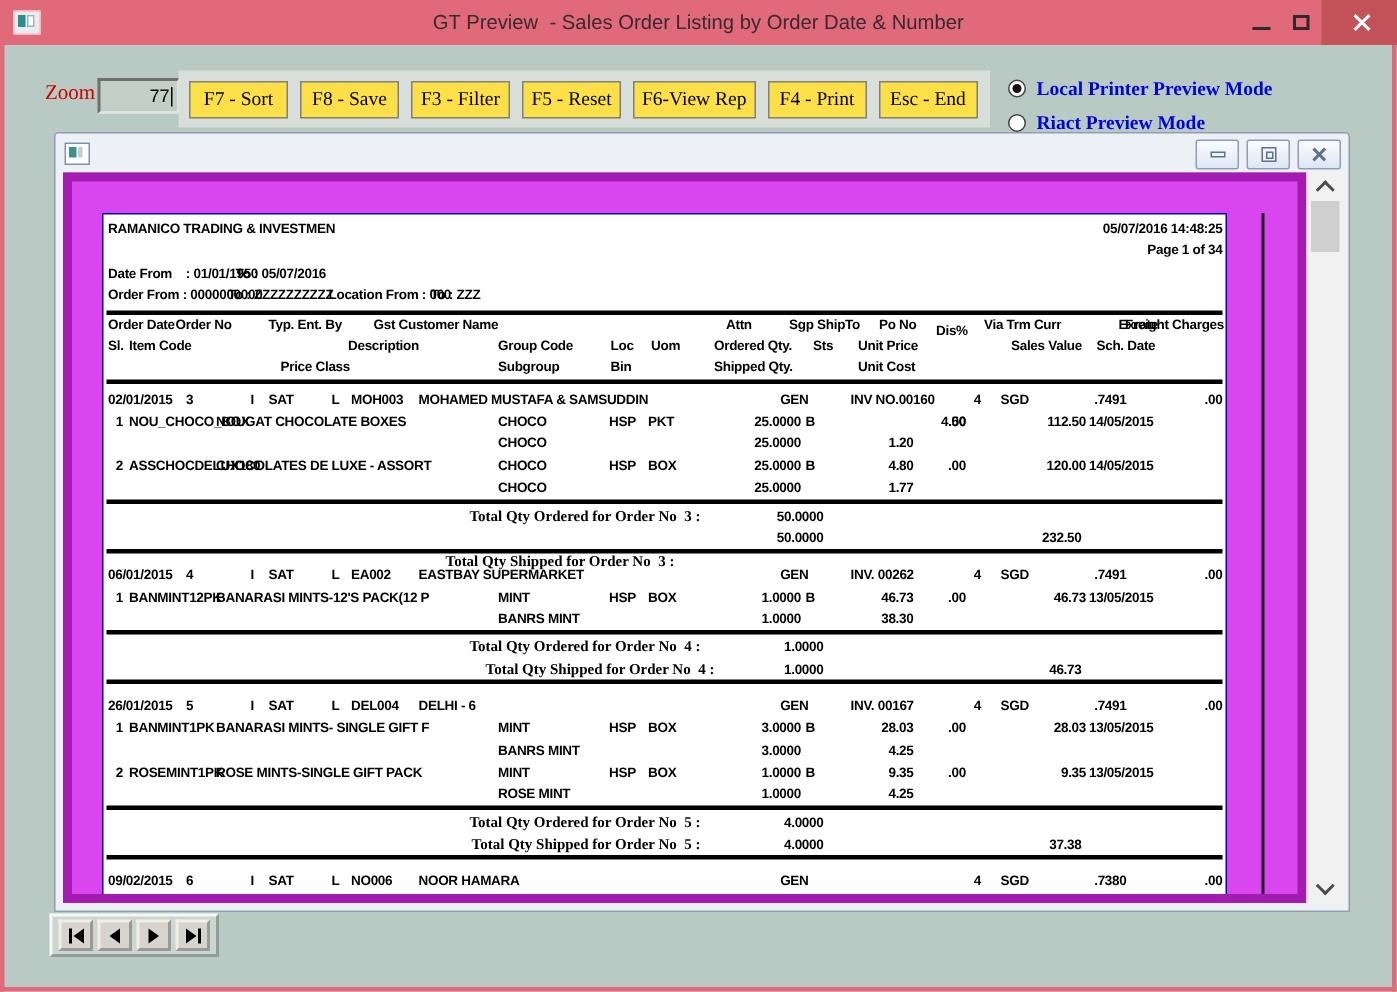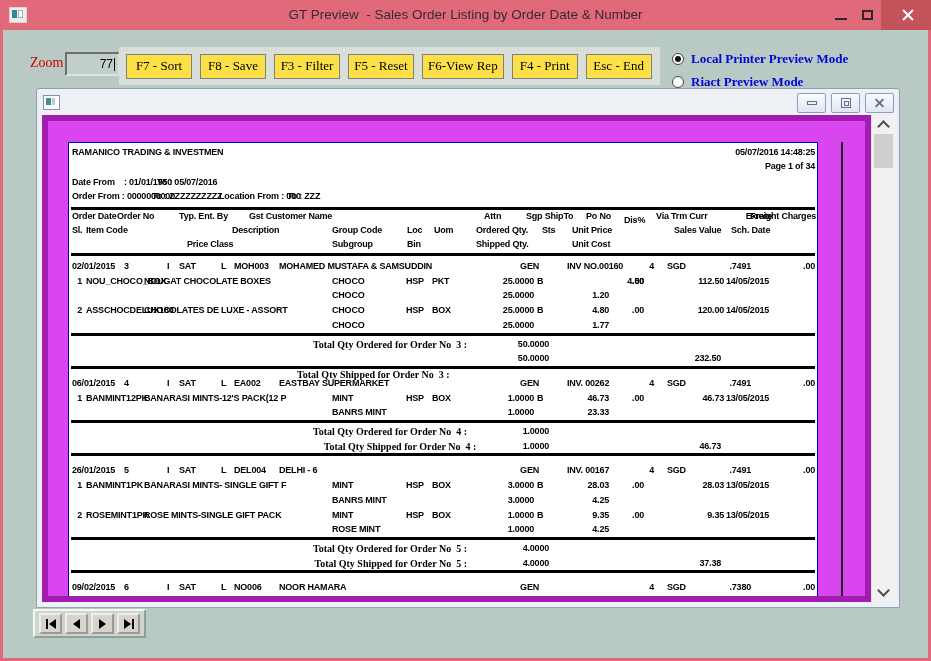--- a/index.html
+++ b/index.html
@@ -260,21 +260,21 @@
           <div class="rt" style="left: 337px; top: 249.6px;">HSP</div>
           <div class="rt" style="left: 363px; top: 249.6px;">BOX</div>
           <div class="rt" style="left: 295px; width: 170px; text-align: right; top: 249.6px;">1.0000</div>
           <div class="rt" style="left: 468px; top: 249.6px;">B</div>
           <div class="rt" style="left: 370px; width: 170px; text-align: right; top: 249.6px;">46.73</div>
           <div class="rt" style="left: 405px; width: 170px; text-align: right; top: 249.6px;">.00</div>
           <div class="rt" style="left: 485px; width: 170px; text-align: right; top: 249.6px;">46.73</div>
           <div class="rt" style="left: 657px; top: 249.6px;">13/05/2015</div>
           <div class="rt" style="left: 263px; top: 264.3px;">BANRS MINT</div>
           <div class="rt" style="left: 295px; width: 170px; text-align: right; top: 264.3px;">1.0000</div>
-          <div class="rt" style="left: 370px; width: 170px; text-align: right; top: 264.3px;">23.33</div>
+          <div class="rt" style="left: 370px; width: 170px; text-align: right; top: 264.3px;">38.30</div>
           <div class="rule" style="top: 277px;"></div>
           <div class="rt serif" style="left: 228px; width: 170px; text-align: right; top: 283px;">Total Qty Ordered for Order No  4 :</div>
           <div class="rt" style="left: 310px; width: 170px; text-align: right; top: 283px;">1.0000</div>
           <div class="rt serif" style="left: 246px; width: 170px; text-align: center; top: 297.7px;">Total Qty Shipped for Order No  4 :</div>
           <div class="rt" style="left: 310px; width: 170px; text-align: right; top: 297.7px;">1.0000</div>
           <div class="rt" style="left: 482px; width: 170px; text-align: right; top: 297.7px;">46.73</div>
           <div class="rule" style="top: 310.4px;"></div>
           <div class="rt" style="left: 3px; top: 322.4px;">26/01/2015</div>
           <div class="rt" style="left: 55px; top: 322.4px;">5</div>
           <div class="rt" style="left: 98px; top: 322.4px;">I</div>

